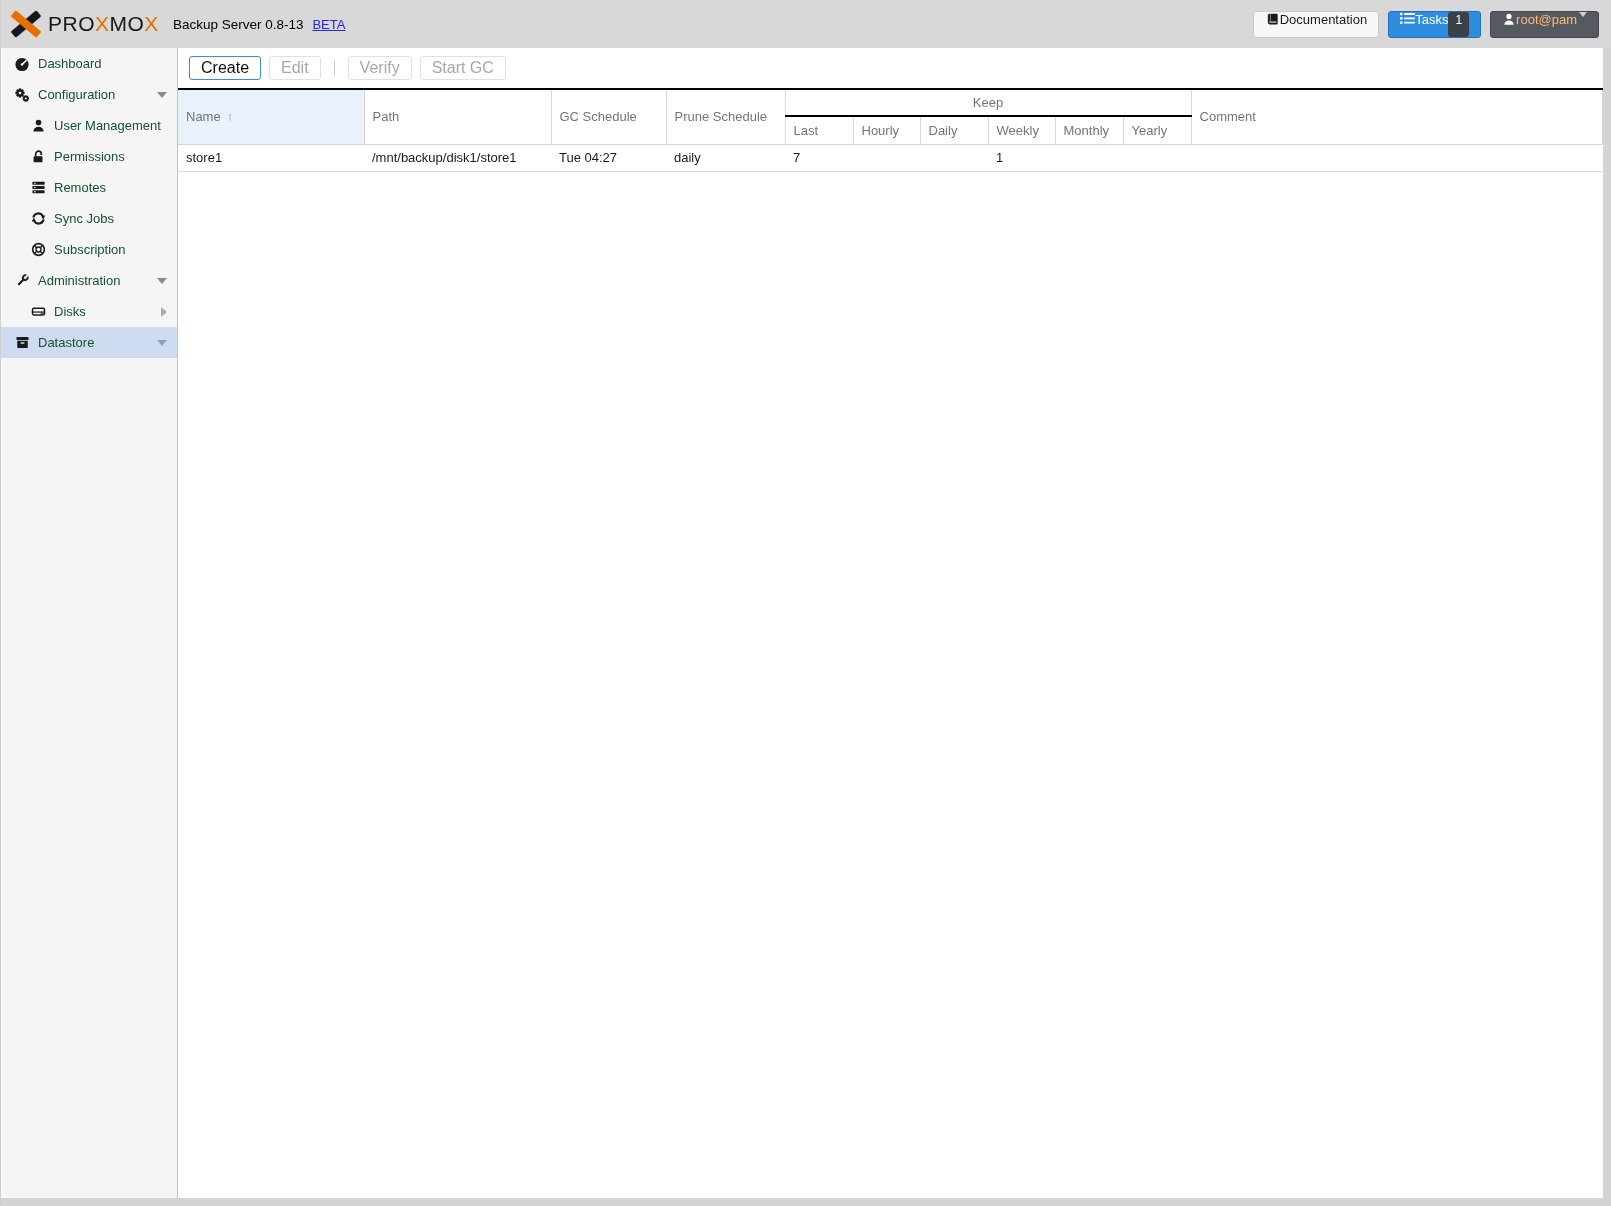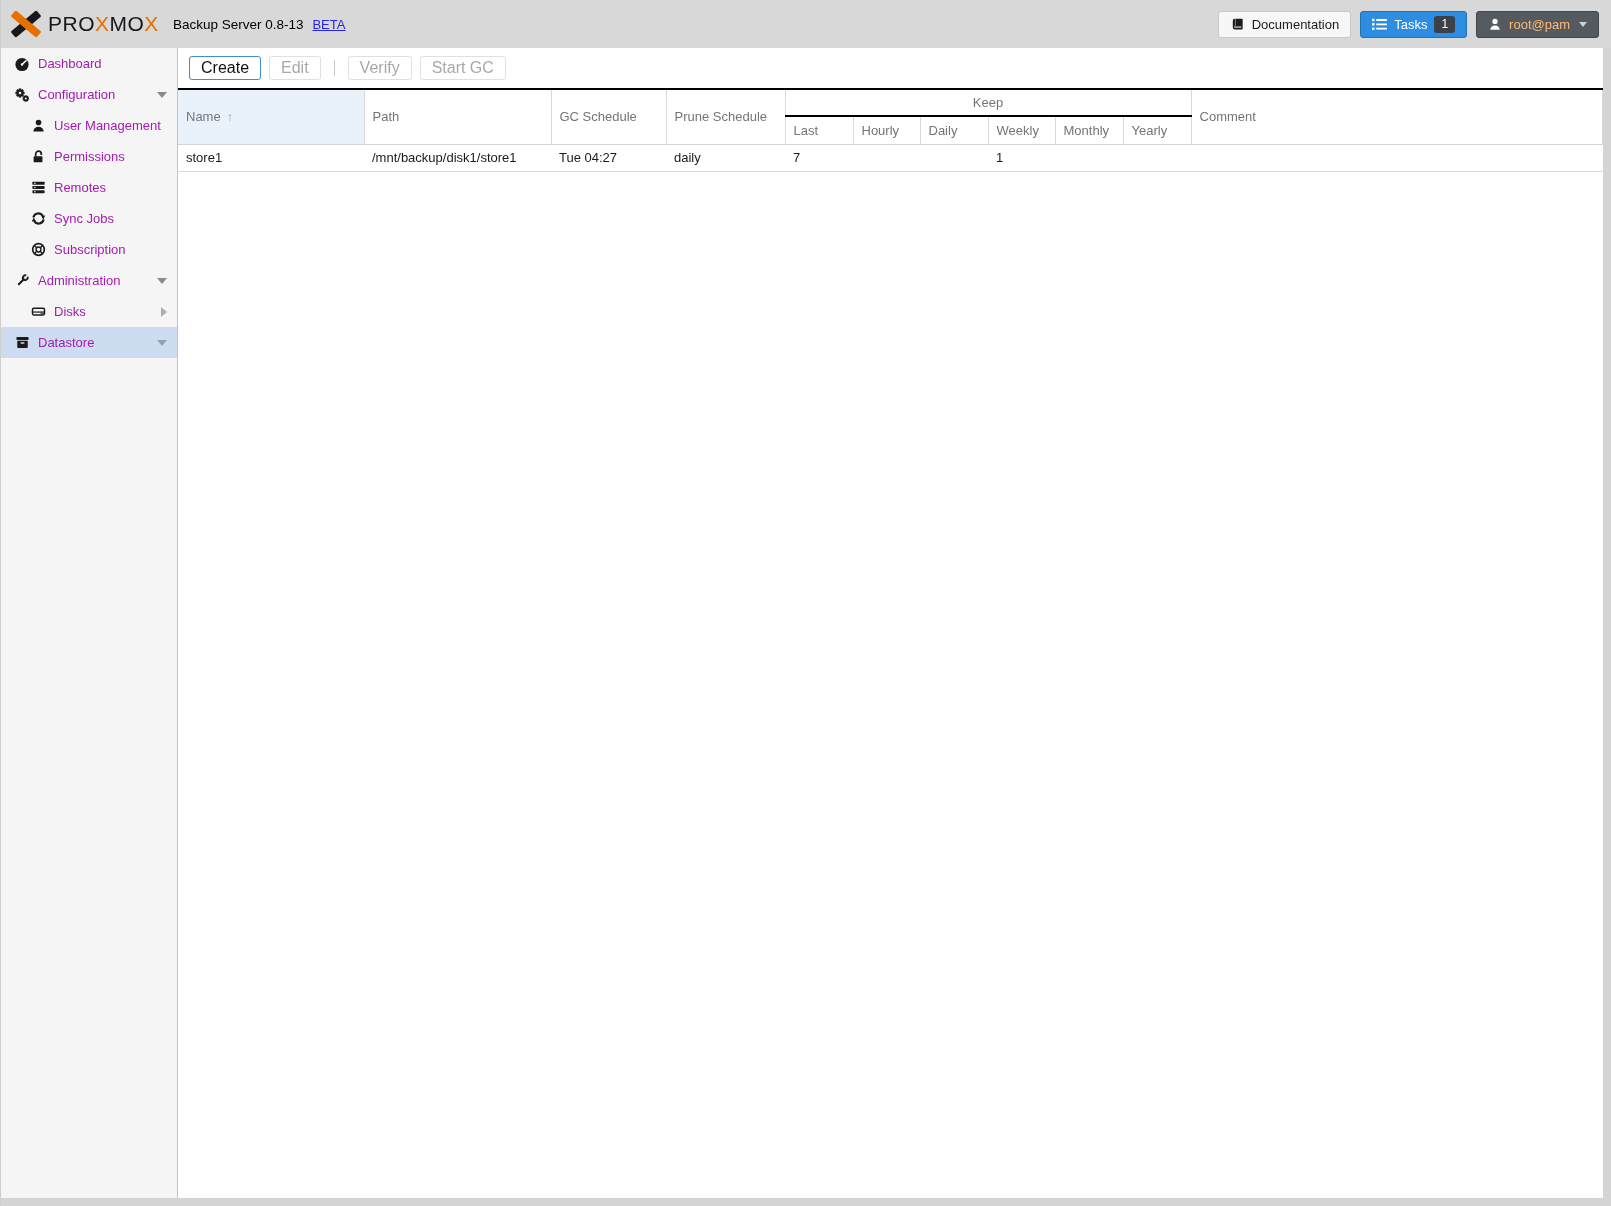--- a/index.html
+++ b/index.html
@@ -27,21 +27,21 @@
   .brand { display: flex; align-items: center; }
   .brand-word {
     font-size: 21px; font-weight: normal; letter-spacing: .5px;
     color: #17171c; margin-left: 7px; user-select: none;
   }
   .brand-word .orange { color: #e57000; }
   .product-name { margin-left: 14px; font-size: 13.5px; color: #000; }
   .beta-link { margin-left: 9px; color: #2626e6; text-decoration: underline; font-size: 13px; cursor: pointer; }
   .topbar-spacer { flex: 1; }
   .tb-btn {
-    display: inline-flex; align-items: center; gap: 7px;
+    display: inline-flex; 
     height: 27px; padding: 0 11px; border-radius: 3px;
     font-size: 13px; cursor: pointer; margin-left: 9px;
   }
   .tb-btn.light { background: #f7f7f7; border: 1px solid #c9c9c9; color: #1b1b1b; }
   .tb-btn.blue  { background: #2f8de1; border: 1px solid #2472b5; color: #fff; }
   .tb-btn.dark  { background: #555a60; border: 1px solid #43474c; color: #fdba74; }
   .badge {
     background: #3a4147; color: #fff; border-radius: 3px;
     padding: 0 7px; font-size: 12px; line-height: 17px; display: inline-block;
   }
@@ -57,21 +57,21 @@
     width: 177px; flex: 0 0 177px;
     background: #f5f5f5; border-right: 1px solid #c3c3c3;
   }
   .nav-item {
     height: 31px; display: flex; align-items: center;
     cursor: pointer; position: relative; padding-left: 12px;
   }
   .nav-item.lvl2 { padding-left: 28px; }
   .nav-item.selected { background: #cddcf1; }
   .nav-icon { width: 18px; height: 16px; display: inline-flex; align-items: center; justify-content: center; flex: 0 0 18px; }
-  .nav-label { margin-left: 7px; color: #a21caf; }
+  .nav-label { margin-left: 7px; color: #14532d; }
   .nav-arrow { position: absolute; right: 10px; width: 0; height: 0; }
   .nav-arrow.down { border-left: 5px solid transparent; border-right: 5px solid transparent; border-top: 6px solid #8a8a8a; }
   .nav-arrow.down.sel { border-top-color: #90a2b4; }
   .nav-arrow.right { border-top: 5px solid transparent; border-bottom: 5px solid transparent; border-left: 6px solid #adadad; }
 
   .main { flex: 1 1 auto; background: #fff; position: relative; padding-right: 8px; display: flex; flex-direction: column; }
   .vscroll-strip { position: absolute; top: 0; right: 0; bottom: 0; width: 8px; background: #d4d4d4; }
   .bottom-strip { height: 8px; flex: 0 0 8px; background: #d4d4d4; width: 100%; }
 
   

